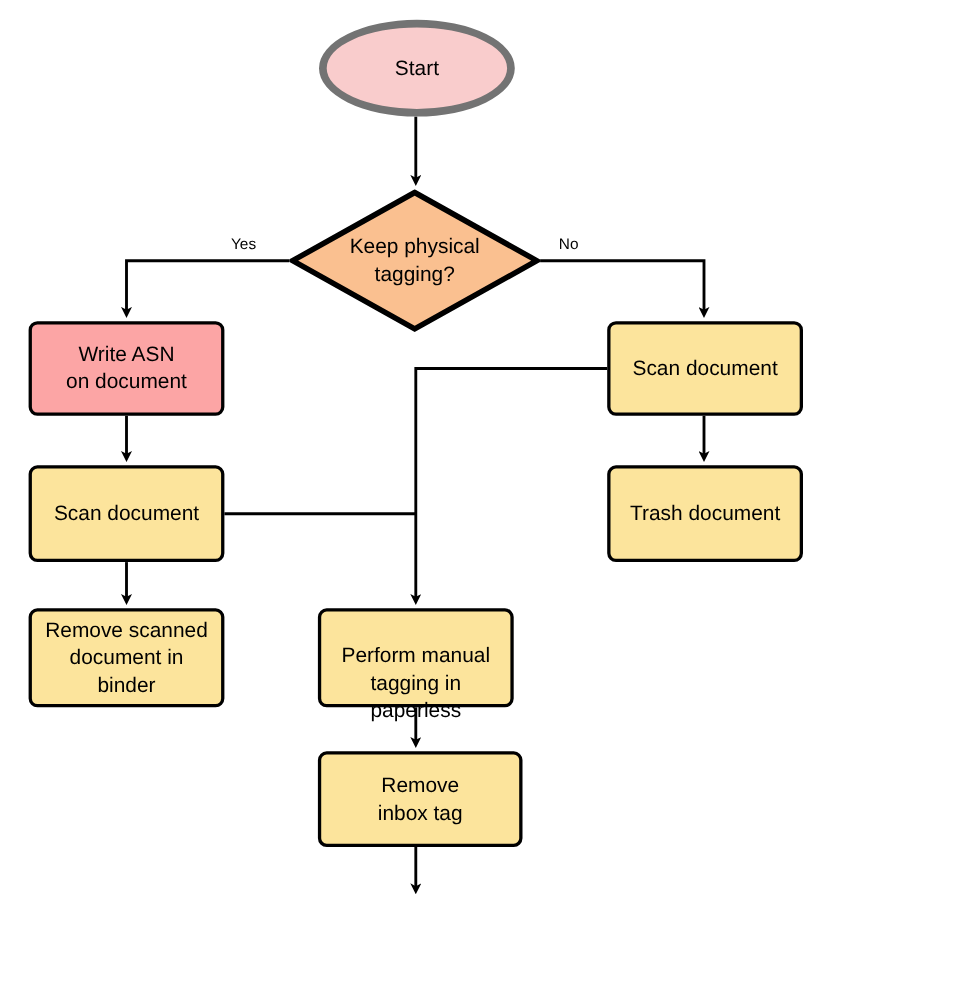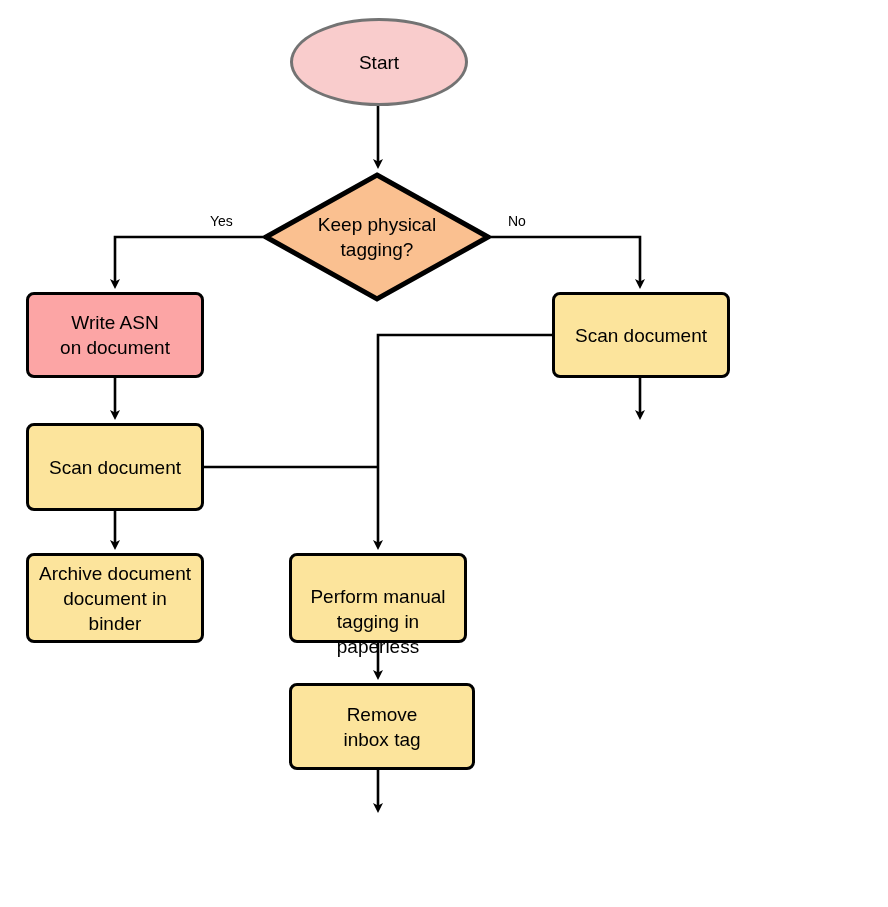--- a/index.html
+++ b/index.html
@@ -28,21 +28,21 @@
     display: flex;
     align-items: center;
     justify-content: center;
     text-align: center;
     color: #000000;
     font-size: 19px;
     line-height: 25px;
     z-index: 2;
   }
   .node-terminal {
-    border: 3px solid #737373;
+    border: 7px solid #737373;
     border-radius: 50%;
   }
   .node-process {
     border: 3px solid #000000;
     border-radius: 8px;
   }
   .node-decision {
     background: transparent;
     border: none;
   }
@@ -122,29 +122,32 @@
   <div class="node node-process" style="left:26px; top:292px; width:178px; height:86px; background:#fca5a5;">
     <span style="white-space:pre-line;">Write ASN
 on document</span>
   </div>
 
   <div class="node node-process" style="left:26px; top:423px; width:178px; height:88px; background:#fce49c;">
     <span style="white-space:pre-line;">Scan document</span>
   </div>
 
   <div class="node node-process" style="left:26px; top:553px; width:178px; height:90px; background:#fce49c;">
-    <span style="white-space:pre-line;">Archive document
+    <span style="white-space:pre-line;">Remove scanned
 document in
 binder</span>
   </div>
 
   <div class="node node-process" style="left:552px; top:292px; width:178px; height:86px; background:#fce49c;">
     <span style="white-space:pre-line;">Scan document</span>
   </div>
 
+  <div class="node node-process" style="left:552px; top:423px; width:178px; height:88px; background:#fce49c;">
+    <span style="white-space:pre-line;">Trash document</span>
+  </div>
 
   <div class="node node-process" style="left:289px; top:553px; width:178px; height:90px; background:#fce49c;">
     <span style="white-space:pre-line;margin-top:47px;">Perform manual
 tagging in
 paperless</span>
   </div>
 
   <div class="node node-process" style="left:289px; top:683px; width:186px; height:87px; background:#fce49c;">
     <span style="white-space:pre-line;">Remove
 inbox tag</span>

